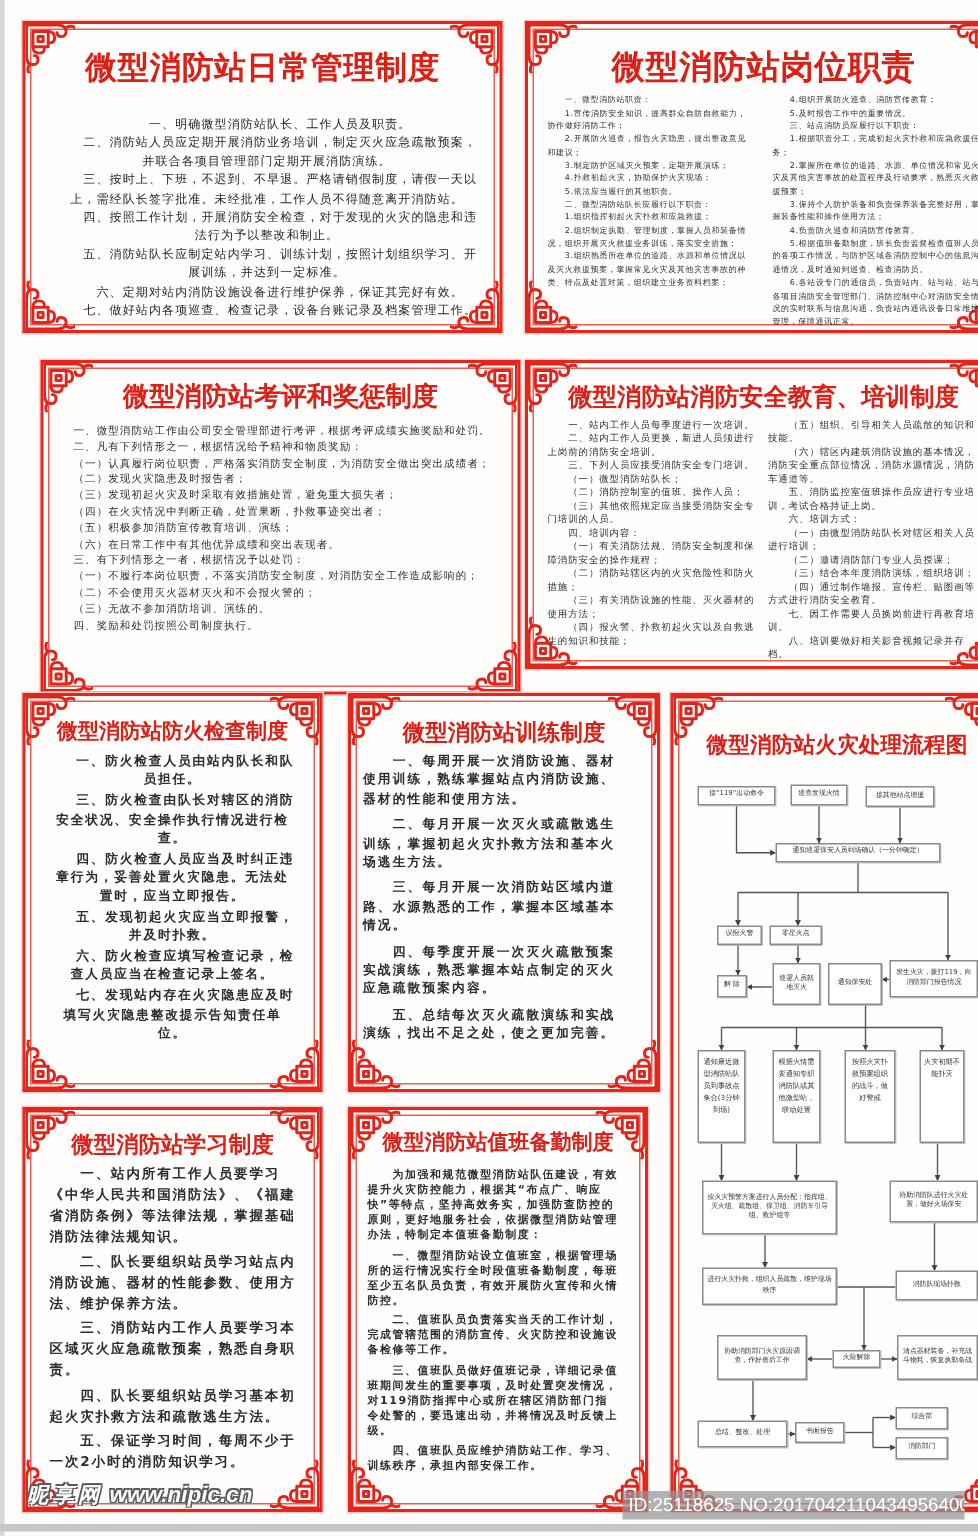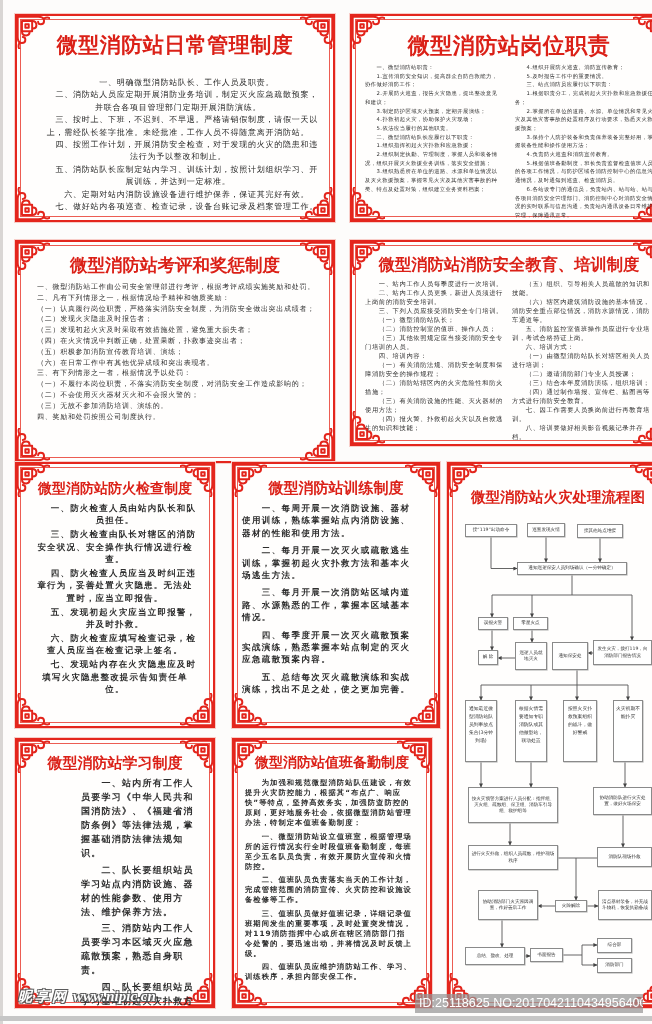--- a/index.html
+++ b/index.html
@@ -26,21 +26,21 @@
 
 
 #pB{left:350px;top:14px;width:318px;height:208px;}
 #pB .title{top:16px;font-size:22px;line-height:26px;letter-spacing:0.5px;}
 #pB .txt{top:47px;font-size:5.3px;letter-spacing:0.45px;line-height:8.7px;font-weight:normal;}
 #pB .col-l{left:13px;width:133px;}
 #pB .col-r{left:163px;width:140px;}
 #pB .txt p{text-indent:11.5px;}
 
 
-#pC{left:15px;top:240px;width:320px;height:223px;}
+#pC{left:27px;top:240px;width:320px;height:223px;}
 #pC .title{top:12px;font-size:17.5px;line-height:22px;}
 #pC .txt{left:20px;top:40px;width:284px;font-size:7px;letter-spacing:0.72px;line-height:10.8px;font-weight:normal;white-space:nowrap;}
 
 
 #pD{left:350px;top:240px;width:318px;height:206px;}
 #pD .title{top:13px;font-size:16.3px;line-height:20px;}
 #pD .txt{top:36.5px;font-size:6.3px;letter-spacing:0.6px;line-height:9px;font-weight:normal;}
 #pD .col-l{left:13px;width:141px;}
 #pD .col-r{left:160px;width:142px;}
 #pD .txt p{text-indent:13.8px;}
@@ -63,33 +63,33 @@
 #pG .title{top:24px;left:0;width:218px;font-size:14.5px;line-height:18px;}
 .fc-layer{position:absolute;left:-2px;top:-2px;width:218px;height:546px;}
 .fc-lines{position:absolute;left:0;top:0;}
 .fc-node{position:absolute;background:#fff;border:0.8px solid #8a8a8a;box-shadow:0.6px 0.6px 0 #b9b9b9;font-size:4.6px;line-height:6.2px;color:#333;display:flex;align-items:center;justify-content:center;text-align:center;padding:1px 2px;}
 .fc-node.tall{align-items:flex-start;padding-top:4px;line-height:8px;font-size:4.8px;}
 
 
 #pH{left:15px;top:738px;width:200px;height:270px;}
 #pH .title{top:14px;font-size:15px;line-height:18px;}
 #pH .txt{left:16px;top:36px;width:164px;font-size:9px;letter-spacing:1.25px;line-height:14px;}
-#pH .txt p{text-indent:20.5px;margin-top:2.5px;margin-left:48px;}
+#pH .txt p{text-indent:20.5px;margin-top:2.5px;}
 
 
 #pI{left:232px;top:738px;width:200px;height:270px;}
 #pI .title{top:13px;font-size:14px;line-height:18px;}
 #pI .txt{left:11px;top:38px;width:168px;font-size:7.3px;letter-spacing:1.05px;line-height:10px;}
 #pI .txt p{text-indent:16.7px;margin-top:3.5px;}
 
 
 .wm-site{position:absolute;left:18px;top:986px;white-space:nowrap;color:#fff;font-style:italic;font-weight:bold;
   text-shadow:1px 1px 0 #5a5a5a,-1px -1px 0 #5a5a5a,1px -1px 0 #5a5a5a,-1px 1px 0 #5a5a5a;}
 .wm-brand{font-size:14px;letter-spacing:3px;}
-.wm-url{font-size:15px;margin-left:4px;font-family:Liberation Serif, serif;}
+.wm-url{font-size:15px;margin-left:4px;font-family:Liberation Sans, sans-serif;}
 .wm-id{position:absolute;left:415px;top:994px;width:228px;height:19px;background:rgba(150,150,150,0.72);color:#fff;
   font-family:"Liberation Sans",sans-serif;font-size:12.5px;line-height:19px;padding-left:4px;white-space:nowrap;overflow:hidden;}
 </style>
 </head>
 <body>
 
 <svg width="0" height="0" style="position:absolute" aria-hidden="true">
   <defs>
     <symbol id="orn" viewBox="0 0 40 40">
       <g fill="none" stroke="#e3241b" stroke-width="2.3" stroke-linecap="round" stroke-linejoin="round">

